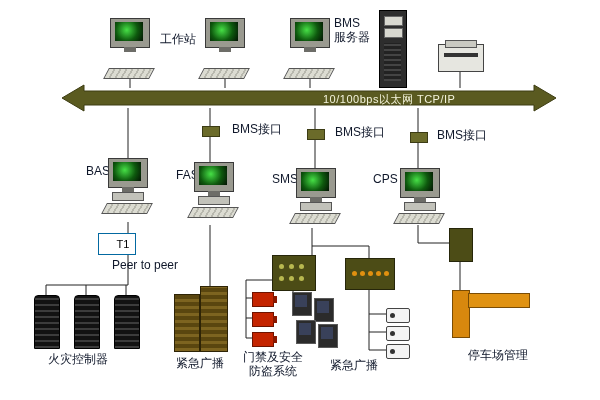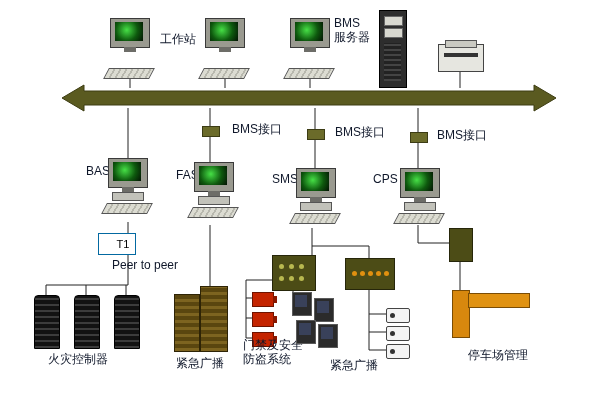--- a/index.html
+++ b/index.html
@@ -104,20 +104,21 @@
     <div class="p1"></div>
       <div class="p2"></div>
       <div class="grill"></div>
   </div>
 
   <div class="prn" style="left:438px;top:44px;">
     <div class="top"></div>
       <div class="slot"></div>
   </div>
 
+  <div class="bus-label" style="left:323px;top:92px;">10/100bps以太网  TCP/IP</div>
 
   <div class="chip" style="left:202px;top:126px;"></div>
   <div class="lbl" style="left:232px;top:122px;">BMS接口</div>
 
   <div class="chip" style="left:307px;top:129px;"></div>
   <div class="lbl" style="left:335px;top:125px;">BMS接口</div>
 
   <div class="chip" style="left:410px;top:132px;"></div>
   <div class="lbl" style="left:437px;top:128px;">BMS接口</div>
 
@@ -178,21 +179,21 @@
     <span style="left:16px;top:8px;background:#b8b850;"></span>
     <span style="left:26px;top:8px;background:#b8b850;"></span>
     <span style="left:6px;top:20px;background:#b8b850;"></span>
     <span style="left:16px;top:20px;background:#b8b850;"></span>
     <span style="left:26px;top:20px;background:#b8b850;"></span>
   </div>
 
   <div class="red" style="left:252px;top:292px;"></div>
   <div class="red" style="left:252px;top:312px;"></div>
   <div class="red" style="left:252px;top:332px;"></div>
-  <div class="lbl" style="left:243px;top:338px;text-align:left;">
+  <div class="lbl" style="left:243px;top:350px;text-align:center;">
     <div>门禁及安全</div>
     <div>防盗系统</div>
   </div>
 
   <div class="cam-mon" style="left:292px;top:292px;"></div>
   <div class="cam-mon" style="left:314px;top:298px;"></div>
   <div class="cam-mon" style="left:296px;top:320px;"></div>
   <div class="cam-mon" style="left:318px;top:324px;"></div>
   <div class="lbl" style="left:330px;top:358px;">紧急广播</div>
 

